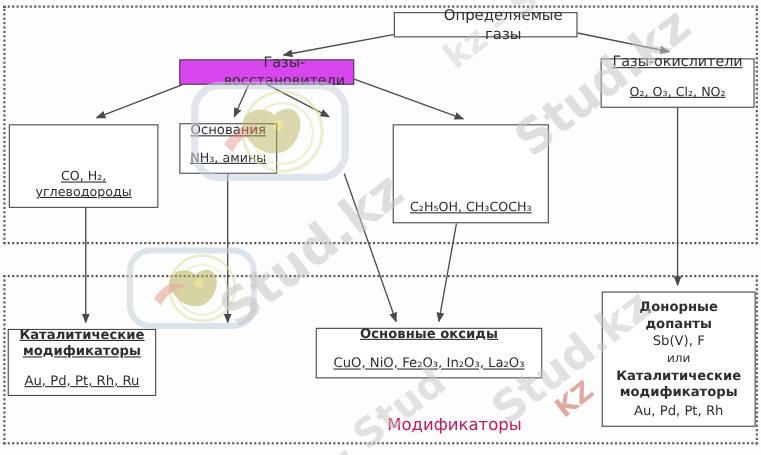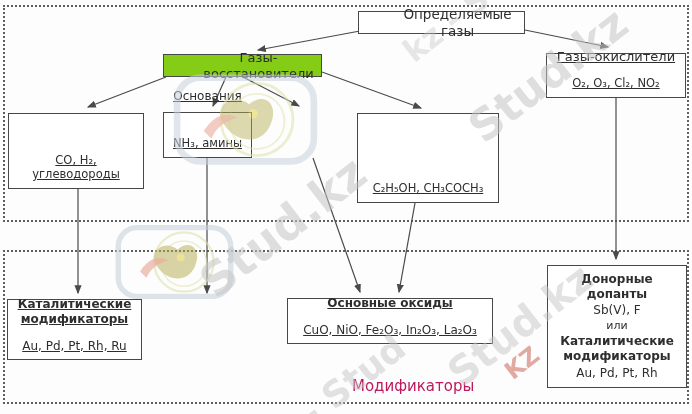--- a/index.html
+++ b/index.html
@@ -65,34 +65,34 @@
       <line x1="313" y1="158" x2="360" y2="292" marker-end="url(#ah)"></line>
       <line x1="415" y1="203" x2="399" y2="292" marker-end="url(#ah)"></line>
       <line x1="616" y1="98" x2="616" y2="259" marker-end="url(#ah)"></line>
     </g>
   </svg>
 
   <div class="box lvl1" style="left:358px;top:11px;width:167px;height:23px;">
     <div class="title">Определяемые газы</div>
   </div>
 
-  <div class="box lvl2" style="left:163px;top:54px;width:159px;height:23px;background:#84cc16;">
+  <div class="box lvl2" style="left:163px;top:54px;width:159px;height:23px;background:#d946ef;">
     <div class="title">Газы-восстановители</div>
   </div>
 
   <div class="box two-line" style="left:546px;top:53px;width:140px;height:45px;">
     <div class="title" style="font-size:13px;">Газы-окислители</div>
     <div class="formula">O₂, O₃, Cl₂, NO₂</div>
   </div>
 
   <div class="box two-line" style="left:8px;top:113px;width:136px;height:76px;">
     <div class="formula">CO, H₂, углеводороды</div>
   </div>
 
-  <div class="box two-line" style="left:163px;top:112px;width:89px;height:46px;gap:22px;">
+  <div class="box two-line" style="left:163px;top:112px;width:89px;height:46px;">
     <div class="title" style="font-size:12px;">Основания</div>
     <div class="formula">NH₃, амины</div>
   </div>
 
 
   <div class="box two-line" style="left:357px;top:113px;width:142px;height:90px;">
     <div class="formula">C₂H₅OH, CH₃COCH₃</div>
   </div>
 
   <div class="box two-line mod" style="left:7px;top:299px;width:135px;height:61px;">

